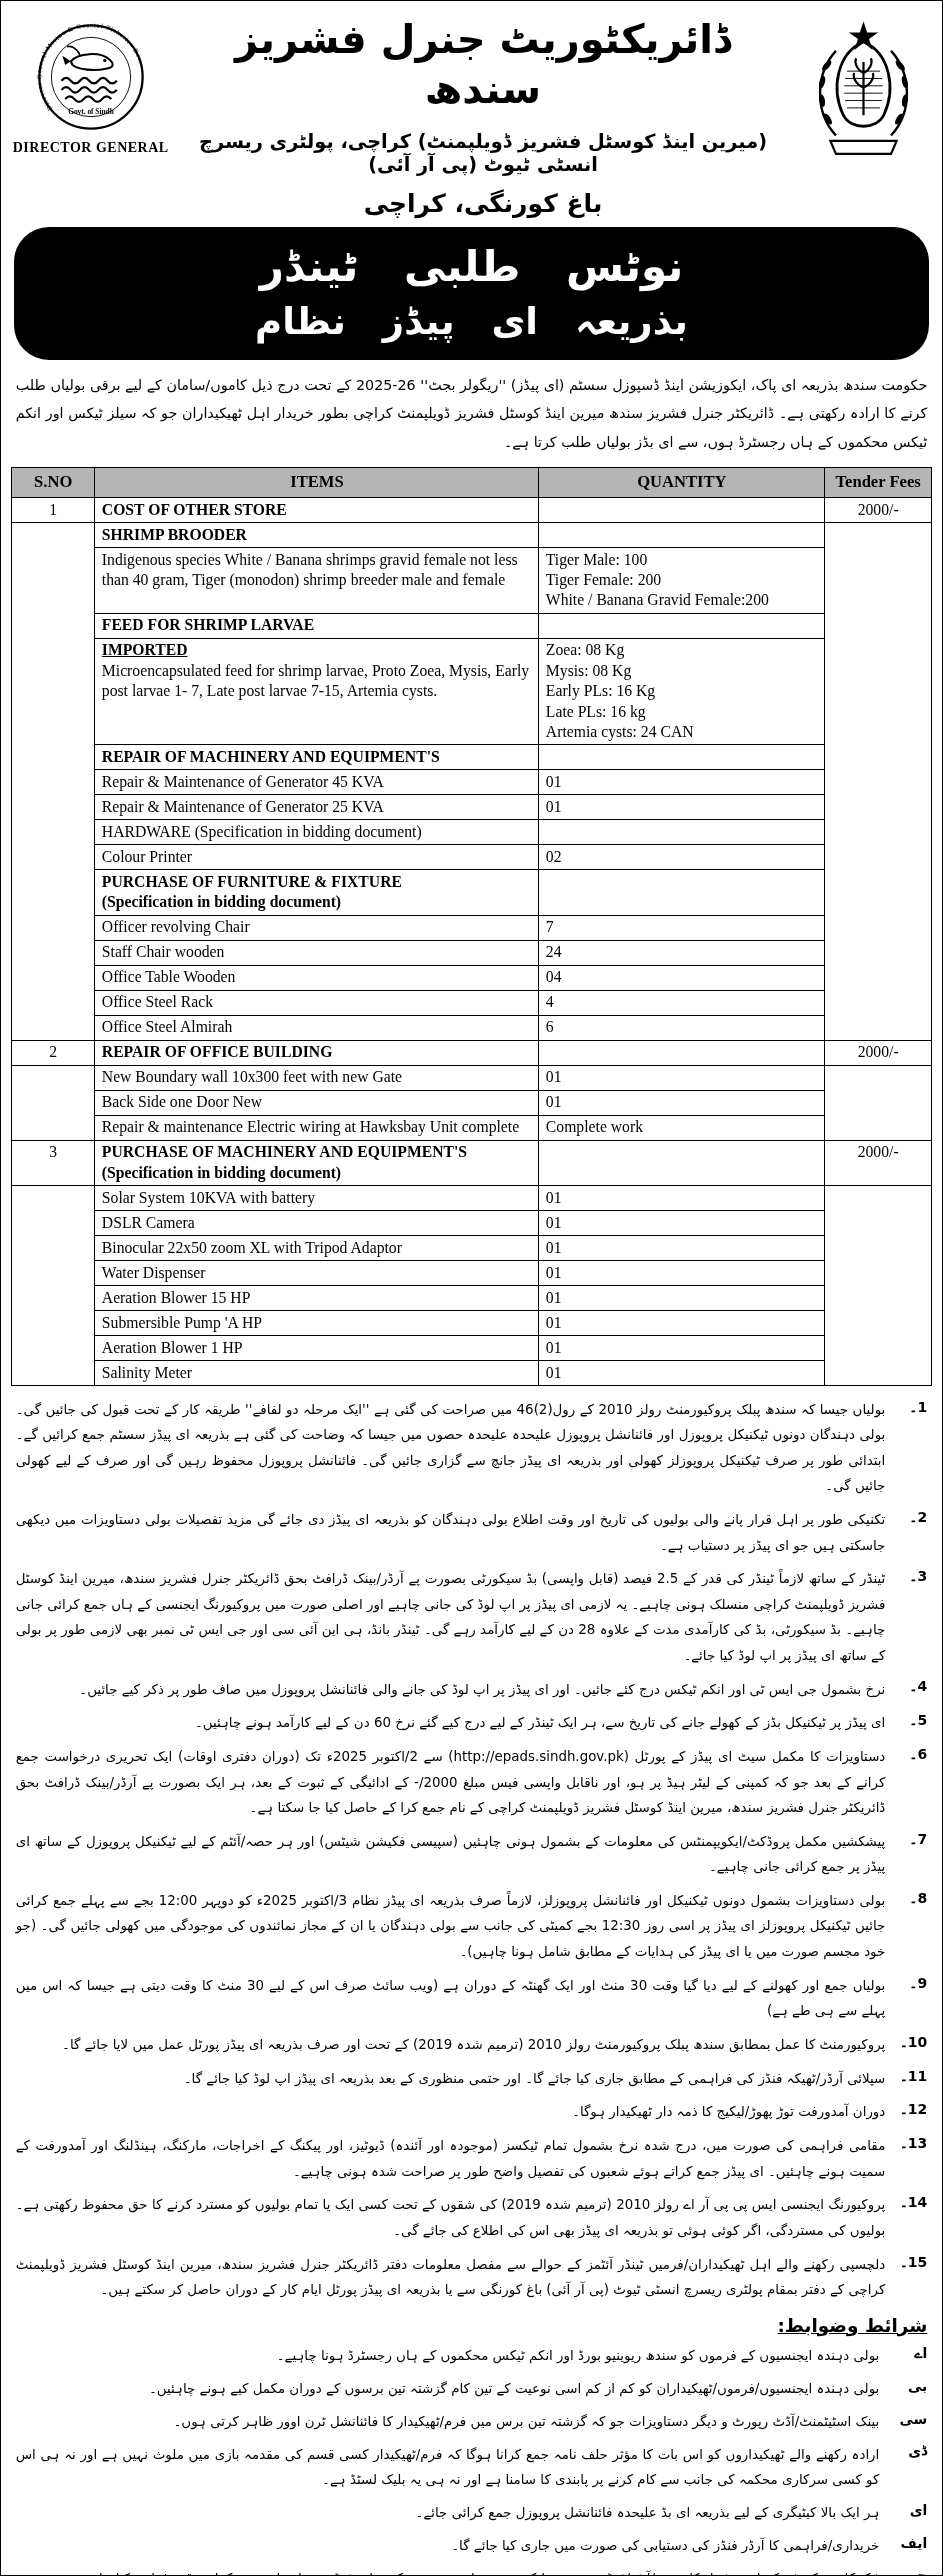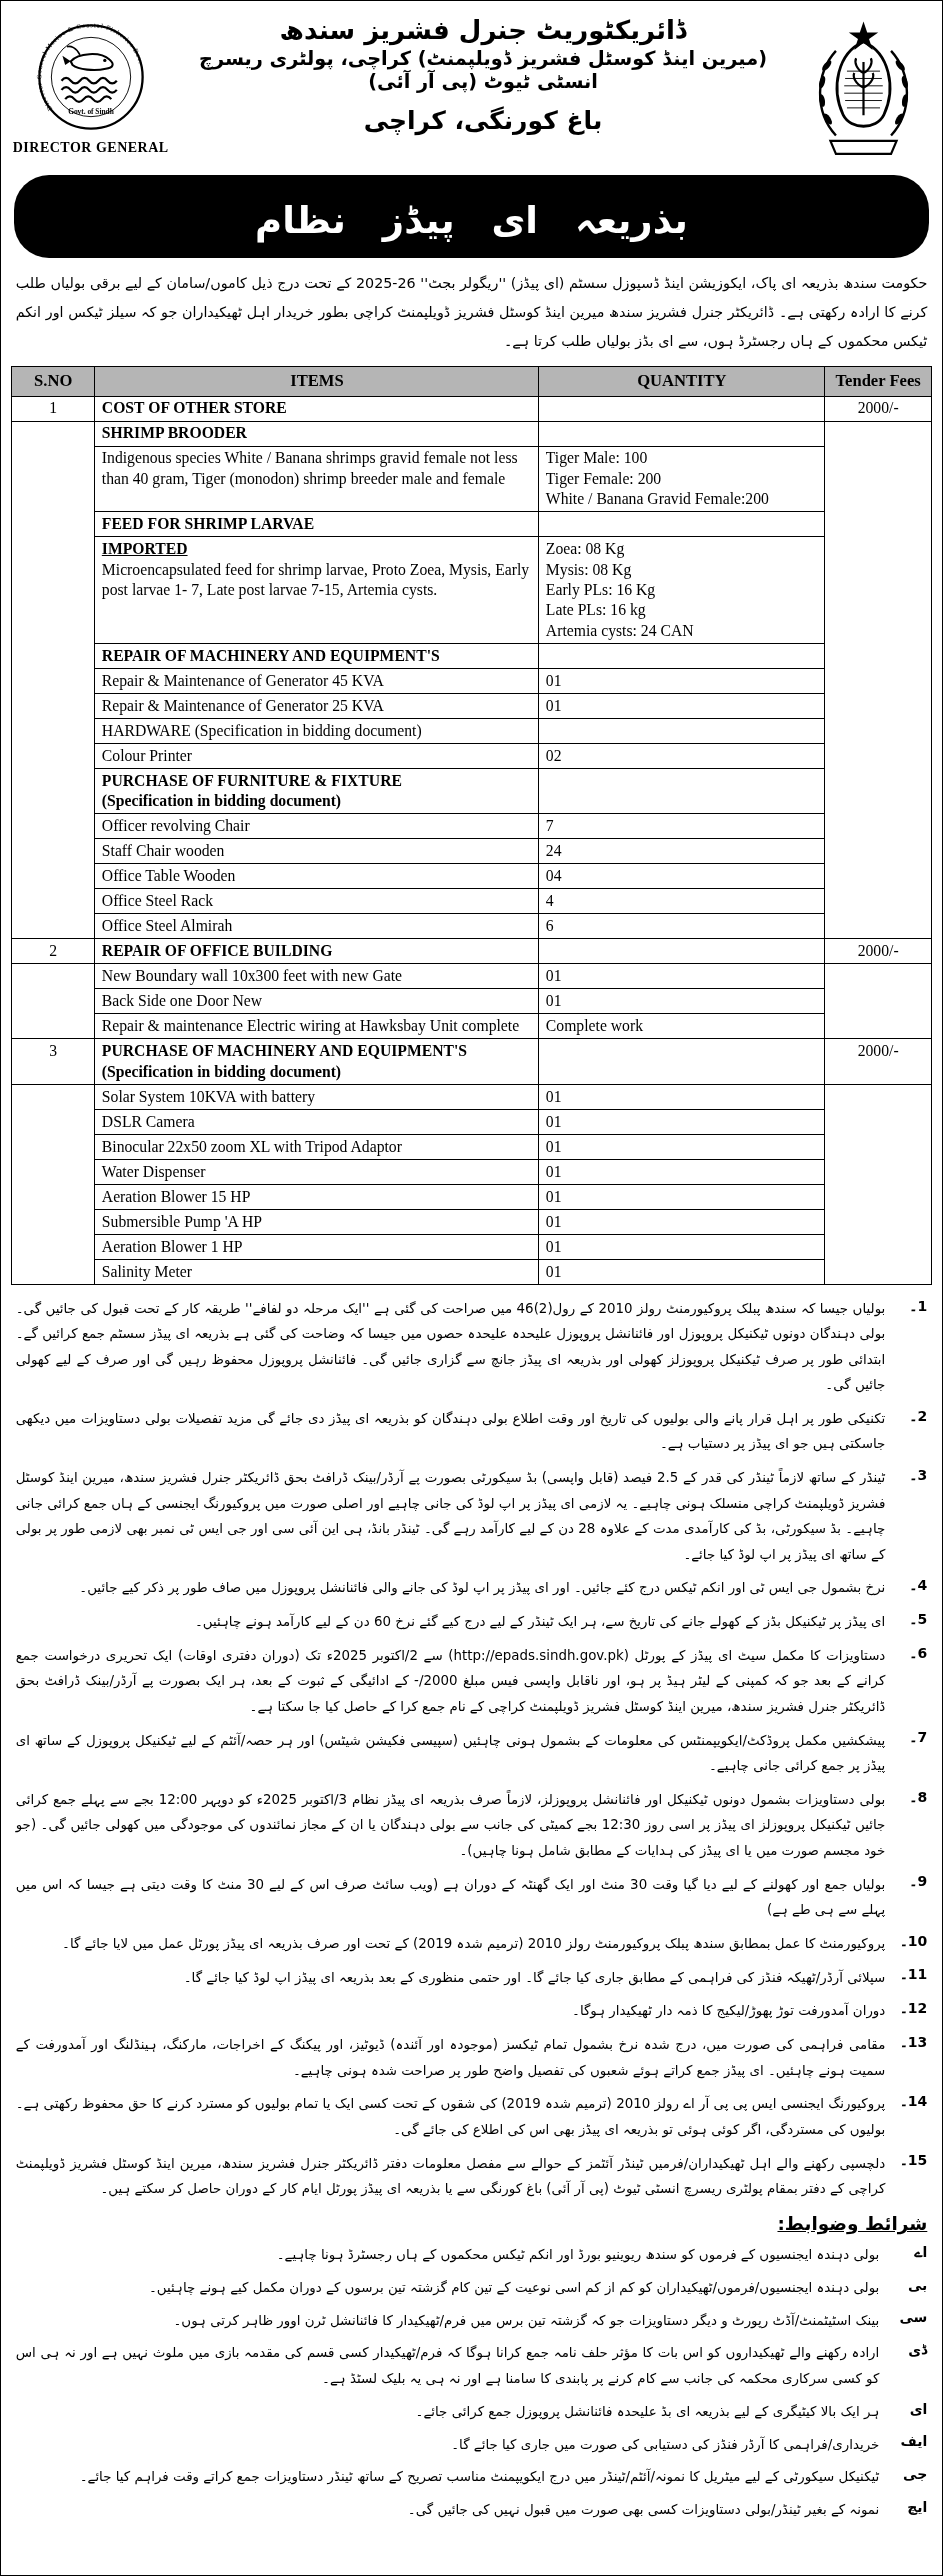--- a/index.html
+++ b/index.html
@@ -7,22 +7,22 @@
     width:943px;height:2576px;margin:0 auto;background:#fff;color:#000;
     border:1.8px solid #000;box-sizing:border-box;position:relative;overflow:hidden;
     font-family:"DejaVu Sans",sans-serif;
   }
   .inner{padding:3.7px 9.2px 0 9.2px;}
   
   .hdr{display:flex;align-items:flex-start;justify-content:space-between;padding-top:5.5px;}
   .hdr-left{width:161px;text-align:center;padding-top:7.4px;}
   .hdr-left .dg{font-family:"Liberation Serif",serif;font-weight:bold;font-size:14px;letter-spacing:0.5px;margin-top:1.8px;}
   .hdr-center{flex:1;text-align:center;direction:rtl;}
-  .h-title{font-size:26px;font-weight:bold;line-height:1.25;margin-top:3.7px;}
-  .h-sub{font-size:19.3px;font-weight:bold;margin-top:1px;}
+  .h-title{font-size:40px;font-weight:bold;line-height:1.25;margin-top:3.7px;}
+  .h-sub{font-size:19.3px;font-weight:bold;margin-top:16px;}
   .h-loc{font-size:25px;font-weight:bold;margin-top:13px;}
   .h-mail{direction:rtl;font-size:14.7px;margin-top:9.2px;font-weight:bold;}
   .h-mail .em{direction:ltr;unicode-bidi:embed;font-family:"Liberation Serif",serif;font-weight:normal;font-size:15.7px;}
   .hdr-right{width:138px;text-align:center;padding-top:5.5px;}
   
   .banner{
     margin:9.2px 3.7px 7.4px 3.7px;background:#000;color:#fff;border-radius:35px;
     text-align:center;padding:14.7px 7.4px 16.6px 7.4px;
   }
   .banner .l1{font-size:42px;font-weight:bold;word-spacing:31px;}
@@ -121,20 +121,21 @@
               <ellipse cx="115" cy="92" rx="7" ry="3" transform="rotate(100 115 92)"></ellipse>
               <ellipse cx="109" cy="112" rx="7" ry="3" transform="rotate(125 109 112)"></ellipse>
             </g>
             <path d="M 34 136 L 106 136 L 100 150 L 40 150 Z" fill="none" stroke="#000" stroke-width="2.4"></path>
           </svg>
         </span>
       </div>
     </div>
 
     <div class="banner">
+      <div class="l1">نوٹس طلبی ٹینڈر</div>
       <div class="l2">بذریعہ ای پیڈز نظام</div>
     </div>
 
     <div class="intro">حکومت سندھ بذریعہ ای پاک، ایکوزیشن اینڈ ڈسپوزل سسٹم (ای پیڈز) ''ریگولر بجٹ'' 26-2025 کے تحت درج ذیل کاموں/سامان کے لیے برقی بولیاں طلب کرنے کا ارادہ رکھتی ہے۔ ڈائریکٹر جنرل فشریز سندھ میرین اینڈ کوسٹل فشریز ڈویلپمنٹ کراچی بطور خریدار اہل ٹھیکیداران جو کہ سیلز ٹیکس اور انکم ٹیکس محکموں کے ہاں رجسٹرڈ ہوں، سے ای بڈز بولیاں طلب کرتا ہے۔</div>
 
     <table class="mt">
       <thead>
         <tr>
           <th>S.NO</th>
           <th>ITEMS</th>

